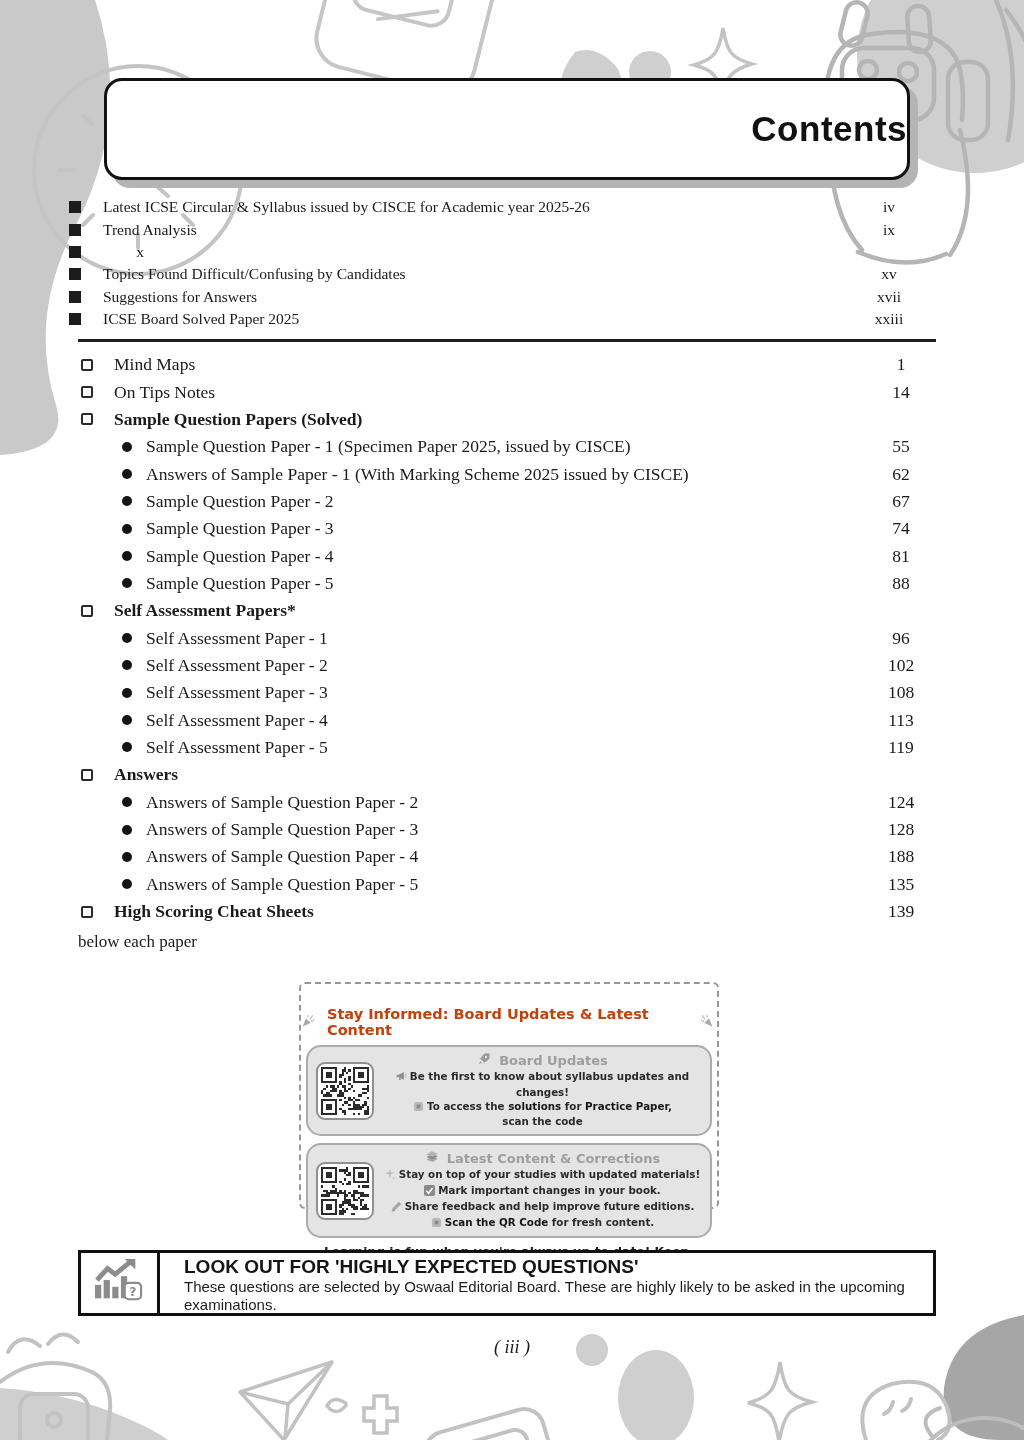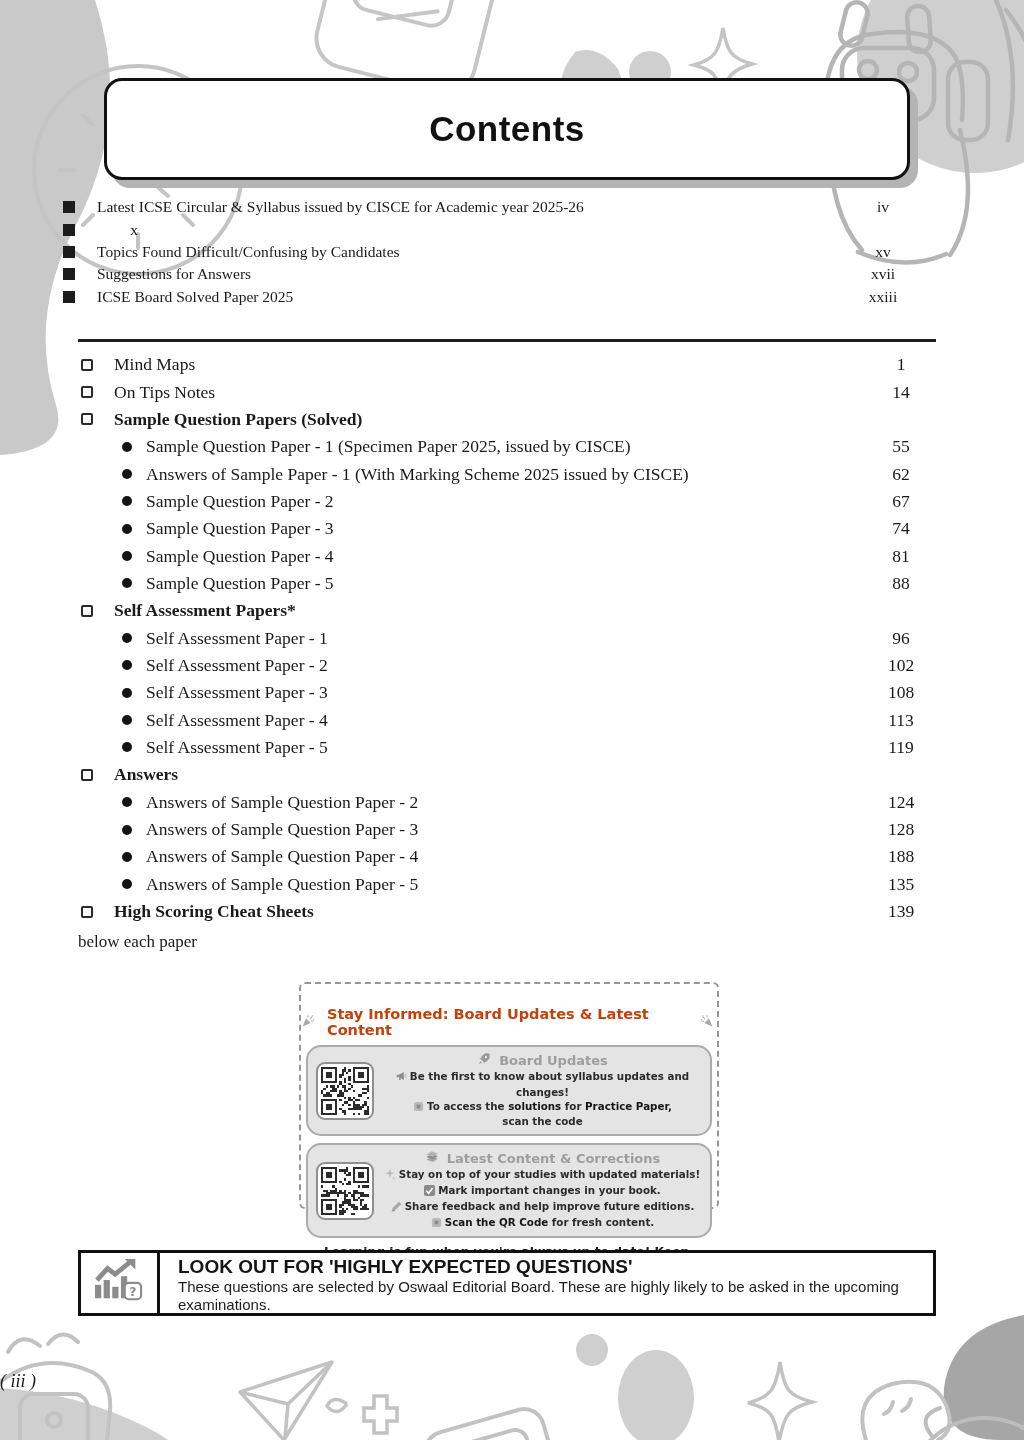--- a/index.html
+++ b/index.html
@@ -4,25 +4,25 @@
 <style>
   html,body{margin:0;padding:0}
   body{width:1024px;height:1440px;background:#fff;font-family:"Liberation Serif",serif;color:#1a1a1a}
   .page{position:relative;width:1024px;height:1440px;overflow:hidden;background:#fff}
   #bg{position:absolute;left:0;top:0;z-index:0}
   .content{position:absolute;inset:0;z-index:1}
 
   
   .contents-box{position:absolute;left:104px;top:78px;width:800px;height:96px;background:#fff;
     border:3px solid #111;border-radius:18px;box-shadow:8px 8px 0 #b4b4b4;
-    display:flex;align-items:center;justify-content:center}
+    display:flex;align-items:center;justify-content:flex-end}
   .contents-title{font-family:"Liberation Sans",sans-serif;font-weight:bold;font-size:35px;letter-spacing:.5px;color:#111}
 
   
-  .fm-list{position:absolute;left:60px;top:196px;width:860px}
+  .fm-list{position:absolute;left:66px;top:196px;width:860px}
   .fm-row{display:flex;align-items:center;height:22.4px;font-size:15.5px}
   .fm-bullet{width:12px;height:12px;background:#1c1c1c;margin:0 22px 0 3px;flex:none}
   .fm-label{flex:1;white-space:nowrap}
   .fm-page{width:74px;text-align:center}
 
   .rule{position:absolute;left:78px;top:339px;width:858px;height:2.5px;background:#1f1f1f}
 
   
   .toc-list{position:absolute;left:78px;top:351px;width:860px}
   .toc-row{display:flex;align-items:center;height:27.35px;font-size:17.5px}
@@ -48,25 +48,25 @@
   .card-line{font-size:10.3px;font-weight:bold;color:#2b2b2b;line-height:13.8px}
   .card-line b{color:#161616}
   .li,.ci{display:inline-block;vertical-align:-2px;margin-right:3px}
   .li svg{width:11px;height:11px}
   .ci svg{width:14px;height:14px}
   .si-footer{display:flex;justify-content:center;align-items:center;gap:6px;margin-top:7px;font-size:12.3px;font-weight:bold;color:#1d1d1d}
 
   
   .lookout{position:absolute;left:78px;top:1250px;width:858px;height:66px;border:3px solid #101010;display:flex;background:#fff;box-sizing:border-box}
   .lo-icon{width:76px;border-right:3px solid #101010;display:flex;align-items:center;justify-content:center;flex:none}
-  .lo-text{flex:1;padding:3px 18px;font-family:"Liberation Sans",sans-serif}
+  .lo-text{flex:1;padding:3px 24px;font-family:"Liberation Sans",sans-serif}
   .lo-title{font-size:19px;font-weight:bold;color:#151515}
   .lo-body{font-size:15px;line-height:18px;color:#1d1d1d}
 
-  .pageno{position:absolute;left:0;right:0;top:1371px;text-align:left;font-style:italic;font-size:18px}
+  .pageno{position:absolute;left:0;right:0;top:1337px;text-align:center;font-style:italic;font-size:18px}
 </style>
 </head>
 <body>
 
 <div class="page">
 
   <svg id="bg" width="1024" height="1440" viewBox="0 0 1024 1440">
 
     <path d="M0 0 L95 0 Q133 115 76 225 Q28 315 56 405 Q70 450 0 455 Z" fill="#c9c9c9"></path>
     <circle cx="975" cy="55" r="118" fill="#cfcfcf"></circle>
@@ -146,20 +146,25 @@
     <div class="contents-box">
       <span class="contents-title">Contents</span>
     </div>
 
     <div class="fm-list">
 
     <div class="fm-row">
           <span class="fm-bullet"></span>
           <span class="fm-label">Latest ICSE Circular &amp; Syllabus issued by CISCE for Academic year 2025-26</span>
           <span class="fm-page">iv</span>
+        </div>
+        <div class="fm-row">
+          <span class="fm-bullet"></span>
+          <span class="fm-label">Trend Analysis</span>
+          <span class="fm-page">ix</span>
         </div>
         <div class="fm-row">
           <span class="fm-bullet"></span>
           <span class="fm-page">x</span>
         </div>
         <div class="fm-row">
           <span class="fm-bullet"></span>
           <span class="fm-label">Topics Found Difficult/Confusing by Candidates</span>
           <span class="fm-page">xv</span>
         </div>

